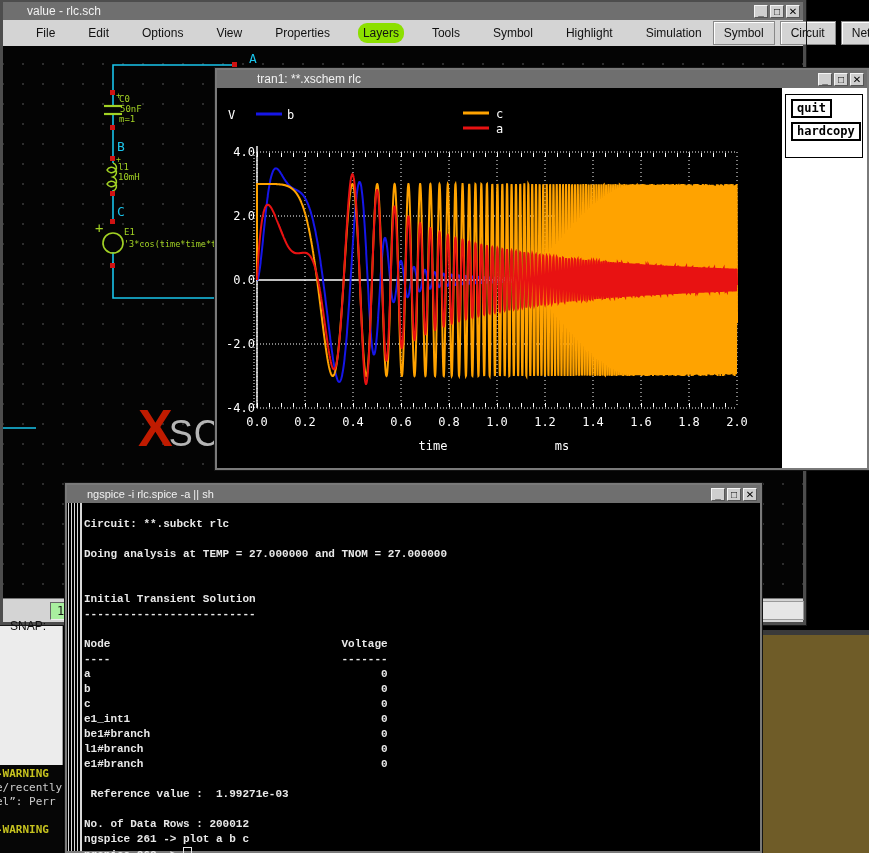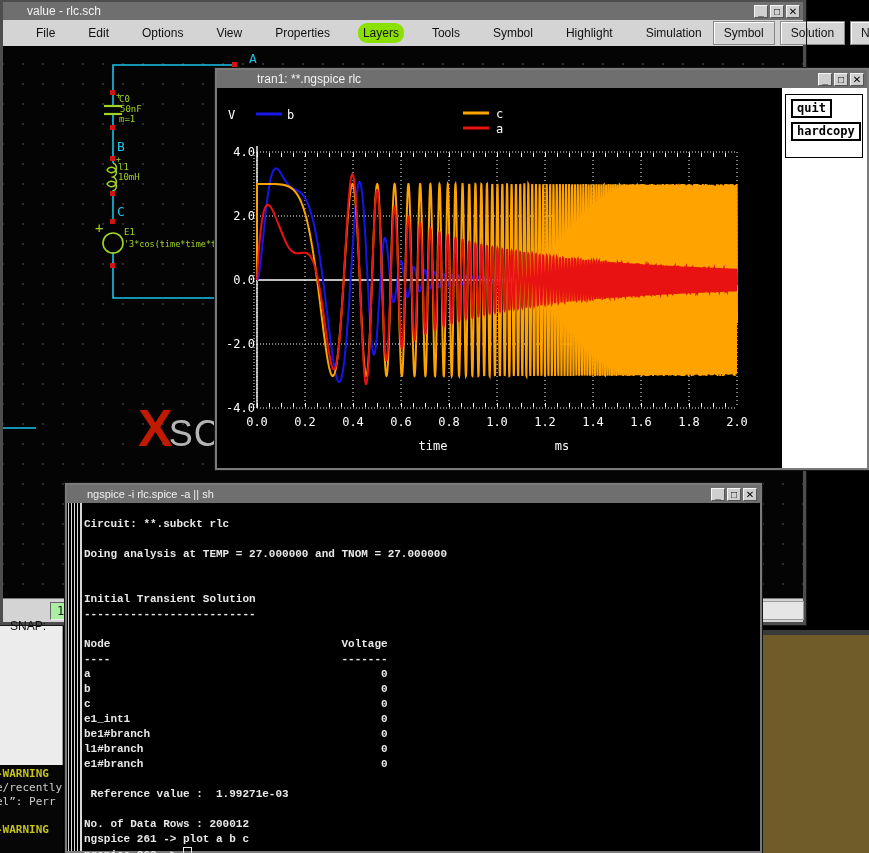--- a/index.html
+++ b/index.html
@@ -88,21 +88,21 @@
       <span class="winbtns">
         <span class="wbtn">_</span>
         <span class="wbtn">□</span>
         <span class="wbtn">✕</span>
       </span>
     </div>
     <div class="menubar">
       <span id="menu-items"><span class="menu-item">File</span><span class="menu-item">Edit</span><span class="menu-item">Options</span><span class="menu-item">View</span><span class="menu-item">Properties</span><span class="menu-item active">Layers</span><span class="menu-item">Tools</span><span class="menu-item">Symbol</span><span class="menu-item">Highlight</span><span class="menu-item">Simulation</span></span>
       <span style="margin-left:auto;display:flex;align-items:center;padding-right:6px;" id="tb-buttons">
           <span class="tb-btn">Symbol</span>
-          <span class="tb-btn">Solution</span>
+          <span class="tb-btn">Circuit</span>
           <span class="tb-btn">Netlist</span>
           <span class="tb-btn">Help</span>
         </span>
     </div>
 
     <div id="canvas">
       <svg width="800" height="552">
 
         <g stroke="#19c3ea" stroke-width="1.6" fill="none">
           <polyline points="110,60 110,19 232,19"></polyline>
@@ -157,21 +157,21 @@
 
     <div id="statusbar">
       <span style="padding-left:7px;margin-top:31px;">SNAP:</span>
       <span id="snapval" class="mono">10</span>
       <span id="status-right-box"></span>
     </div>
   </div>
 
   <div class="win" id="tran1">
     <div class="titlebar">
-      <span class="title-text" style="padding-left:40px;">tran1: **.ngspice rlc</span>
+      <span class="title-text" style="padding-left:40px;">tran1: **.xschem rlc</span>
       <span class="winbtns">
         <span class="wbtn">_</span>
         <span class="wbtn">□</span>
         <span class="wbtn">✕</span>
       </span>
     </div>
     <div class="content">
       <div id="plot"><svg width="565" height="380">
             <clipPath id="pc">
               <rect x="39" y="63" width="482" height="258"></rect>

